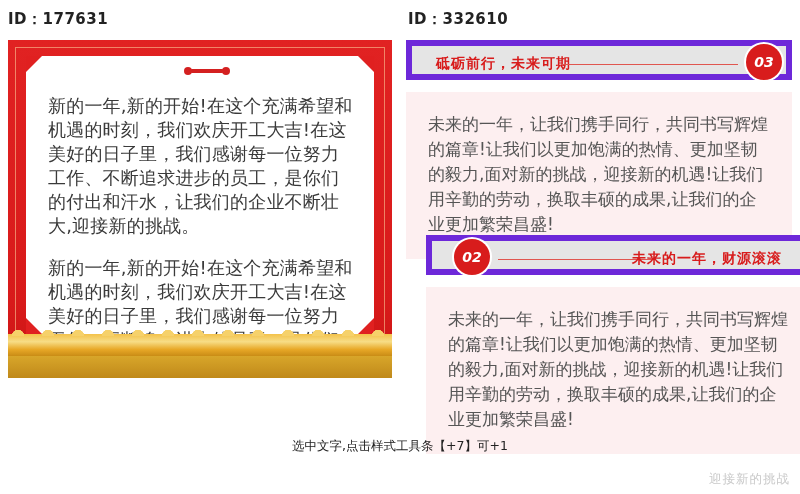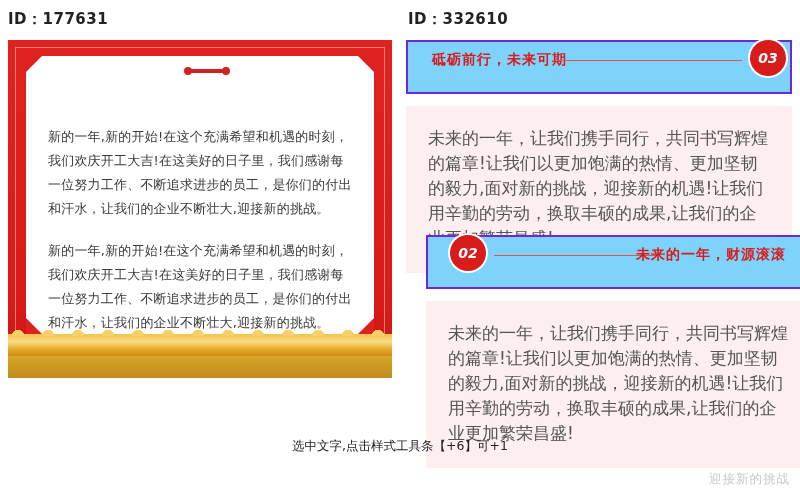--- a/index.html
+++ b/index.html
@@ -100,25 +100,24 @@
     background: #d42020;
   }
   .ornament .dot.l { left: 0; }
   .ornament .dot.r { right: 0; }
 
   .left-body {
     position: absolute;
     left: 40px;
     top: 54px;
     width: 306px;
-    font-size: 13px;
+    font-size: 18px;
     line-height: 24px;
     color: #3a3a3a;
     letter-spacing: 0.2px;
-    margin-top: 31px;
   }
   .left-body p { margin: 0 0 18px 0; }
   .left-body p:last-child { margin-bottom: 0; }
 
   
   .gold-band {
     position: absolute;
     left: 0;
     bottom: 22px;
     width: 384px;
@@ -154,24 +153,24 @@
     background: linear-gradient(180deg, #d8a62a 0%, #c0891a 100%);
   }
 
   
   .section { position: absolute; left: 406px; width: 386px; }
   #section-1 { top: 40px; }
   #section-2 { top: 235px; padding-left: 20px; }
 
   .sec-header {
     position: relative;
-    height: 54px;
-    border: 2px solid #6d28d9;
-    box-sizing: border-box;
-    background: #7dd3fc;
+    height: 40px;
+    border: 6px solid #6d28d9;
+    box-sizing: border-box;
+    background: #e5e5e5;
   }
   .sec-header .line {
     position: absolute;
     top: 18px;
     height: 1px;
     background: #e0564f;
   }
   .sec-title {
     position: absolute;
     top: 9px;
@@ -278,16 +277,16 @@
 
   <div class="section" id="section-2">
     <div class="sec-header">
       <div class="sec-badge">02</div>
       <div class="line"></div>
       <div class="sec-title">未来的一年，财源滚滚</div>
     </div>
     <div class="sec-body">未来的一年，让我们携手同行，共同书写辉煌的篇章!让我们以更加饱满的热情、更加坚韧的毅力,面对新的挑战，迎接新的机遇!让我们用辛勤的劳动，换取丰硕的成果,让我们的企业更加繁荣昌盛!</div>
   </div>
 
-  <div class="hint">选中文字,点击样式工具条【+6】可+1</div>
+  <div class="hint">选中文字,点击样式工具条【+7】可+1</div>
   <div class="watermark">迎接新的挑战</div>
 
 </div>
 
 </body></html>

